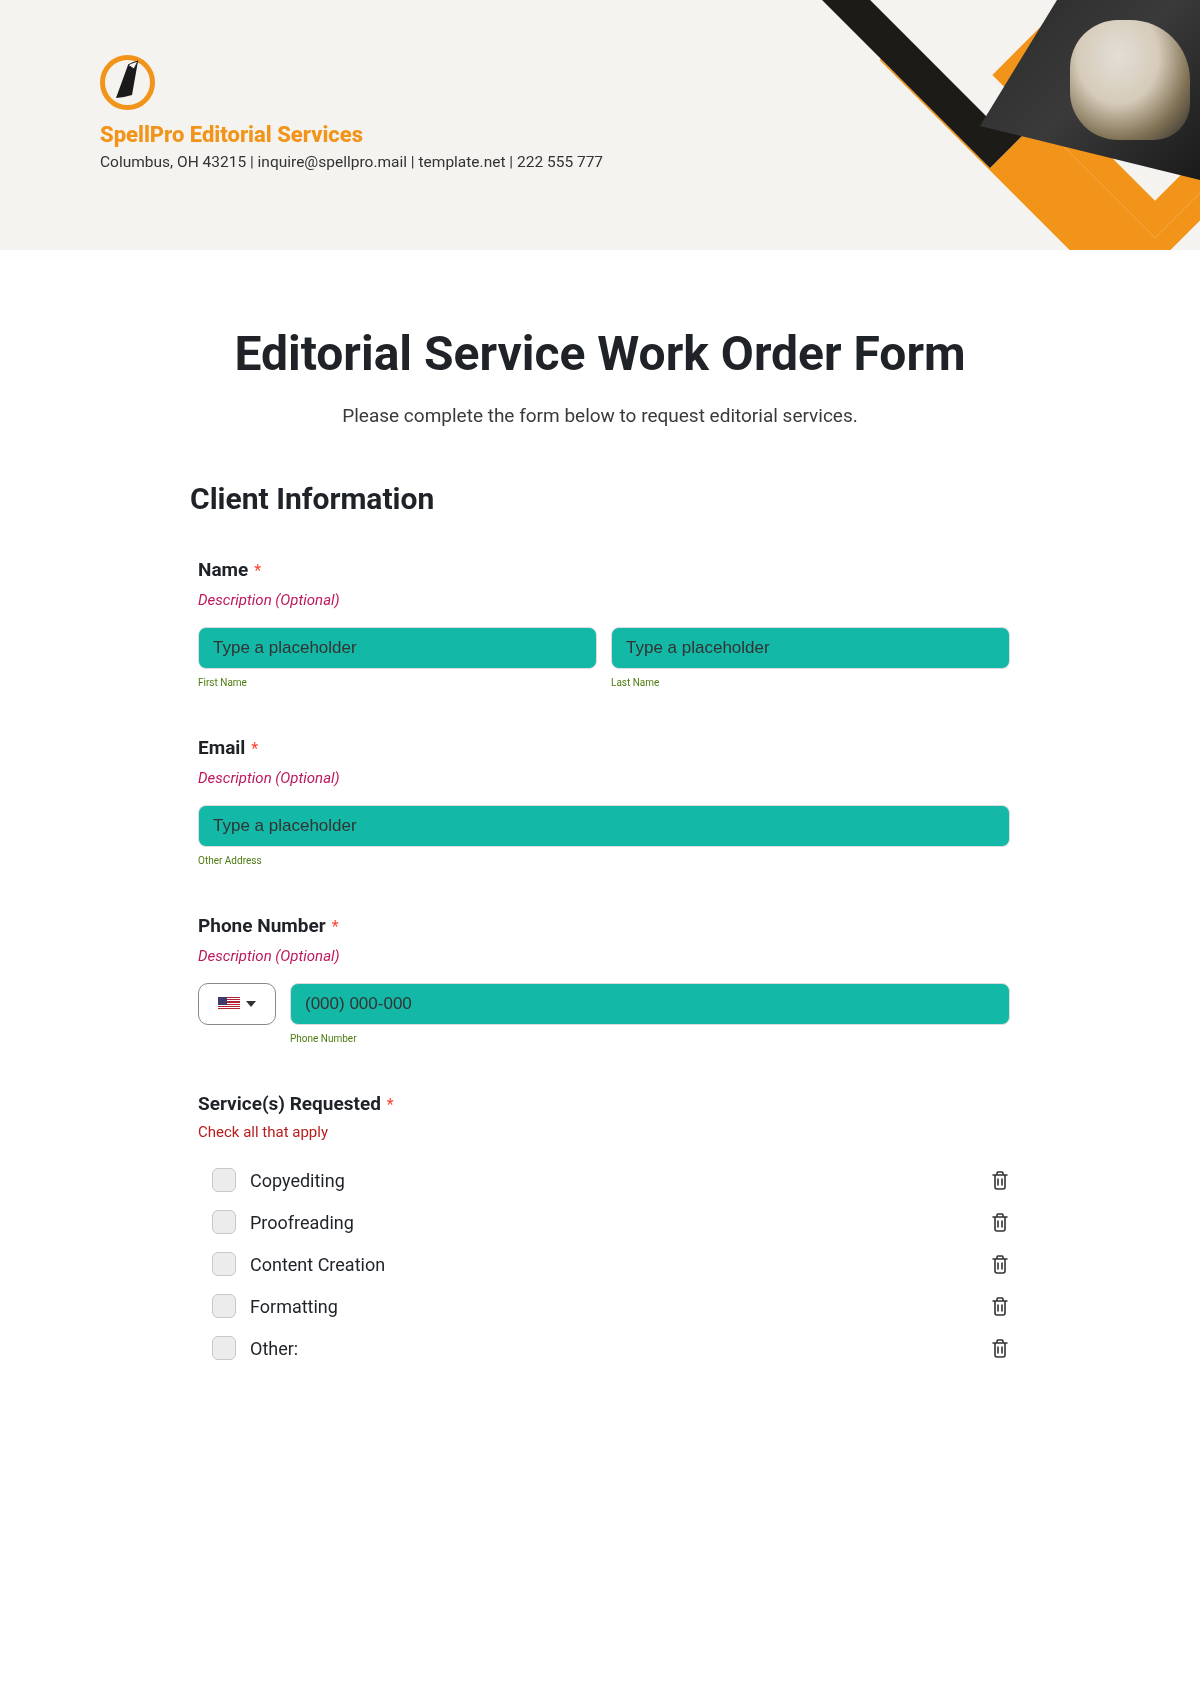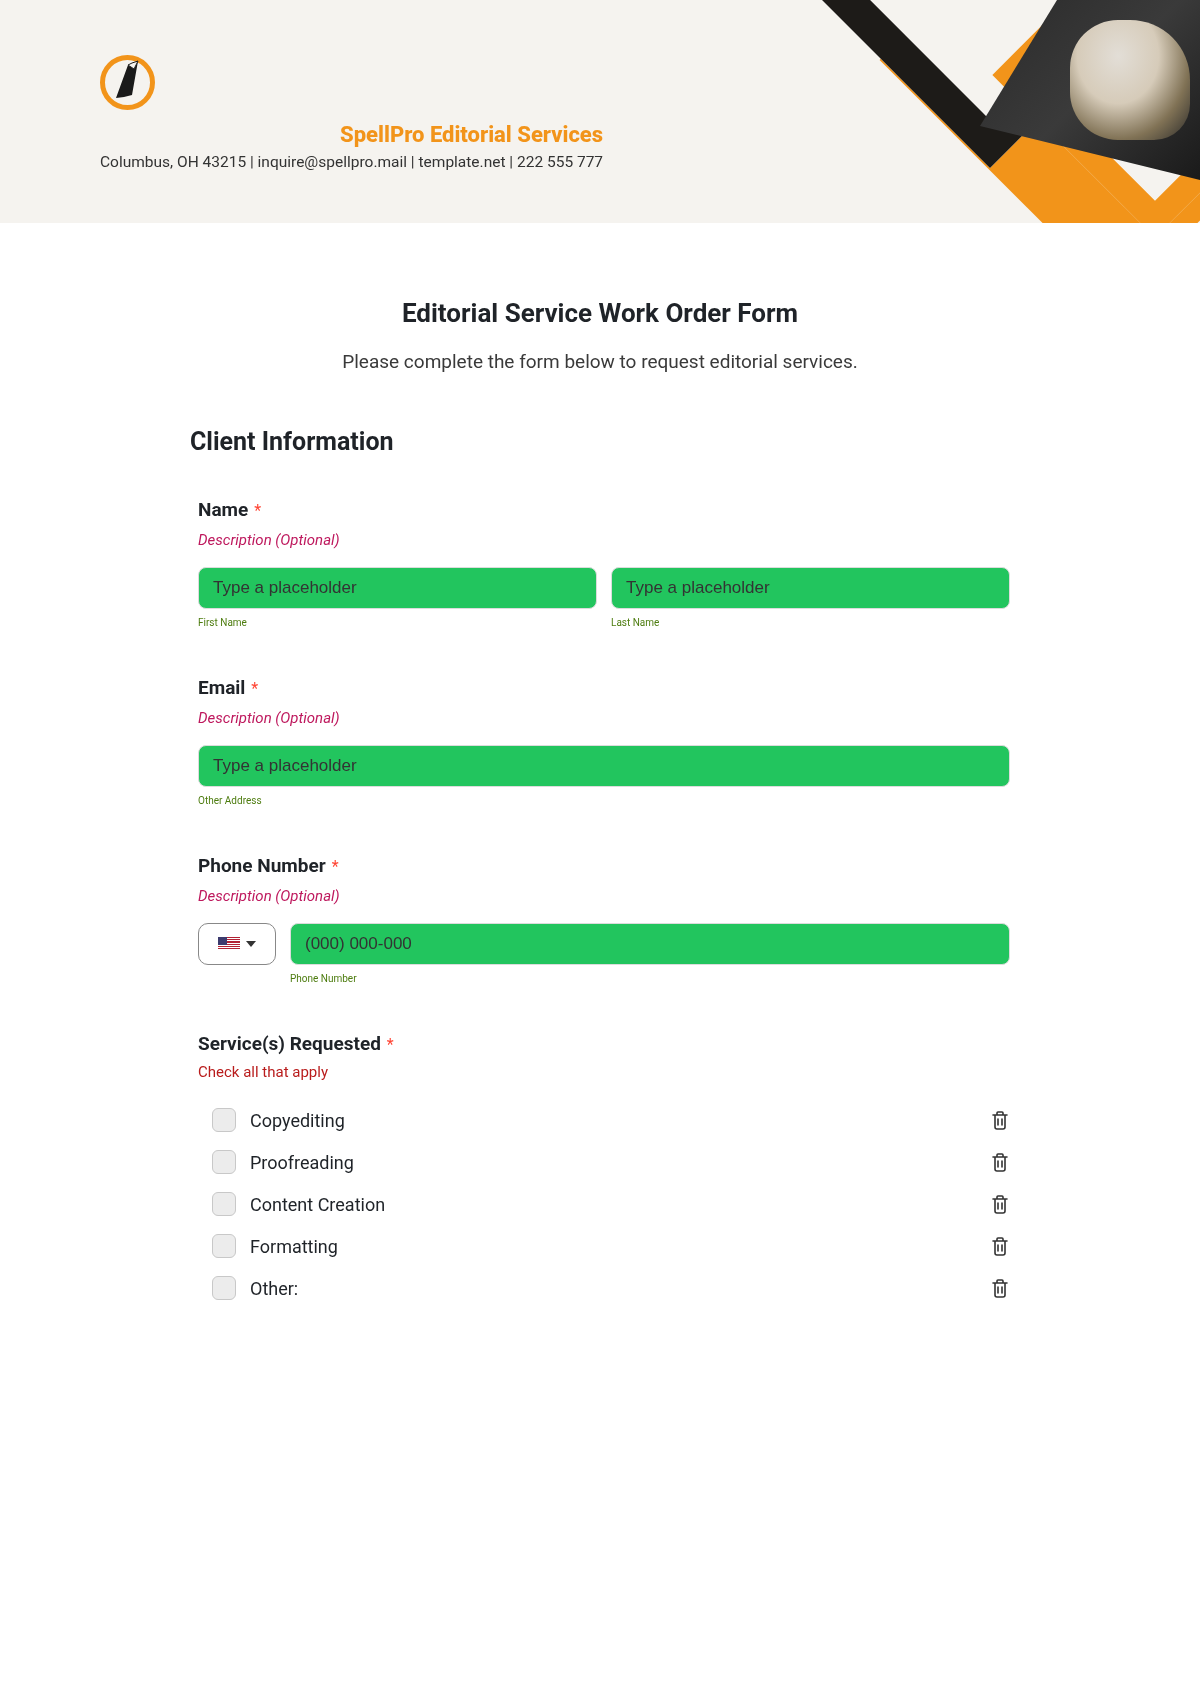--- a/index.html
+++ b/index.html
@@ -4,24 +4,23 @@
 <style>
   * { box-sizing: border-box; margin: 0; padding: 0; }
   body {
     font-family: -apple-system, BlinkMacSystemFont, "Segoe UI", Roboto, Helvetica, Arial, sans-serif;
     background: #ffffff;
     color: #1a1a1a;
     width: 1200px;
   }
   .header {
     background: #f5f3ef;
-    height: 223px;
+    height: 250px;
     position: relative;
     overflow: hidden;
-    text-align: right;
   }
   .logo-block {
     position: absolute;
     left: 100px;
     top: 55px;
   }
   .logo-circle {
     width: 55px;
     height: 55px;
     border: 5px solid #f2941a;
@@ -101,33 +100,33 @@
     border-radius: 40% 50% 30% 40%;
     opacity:0.9;
   }
   .form-wrap {
     max-width: 820px;
     margin: 0 auto;
     padding: 75px 0 40px;
   }
   .form-title {
     text-align: center;
-    font-size: 26px;
+    font-size: 48px;
     font-weight: 700;
     color: #1f2328;
     margin-bottom: 22px;
   }
   .form-subtitle {
     text-align: center;
     font-size: 19px;
     color: #3a3a3a;
     margin-bottom: 54px;
   }
   .section-heading {
-    font-size: 25px;
+    font-size: 30px;
     font-weight: 700;
     color: #1f2328;
     margin-bottom: 42px;
   }
   .field {
     margin-bottom: 48px;
     margin-left: 8px;
   }
   .field-label {
     font-size: 19px;
@@ -148,21 +147,21 @@
   }
   .col { flex: 1; }
   .input {
     width: 100%;
     height: 42px;
     border: 1px solid #dcdcdc;
     border-radius: 8px;
     padding: 0 14px;
     font-size: 17px;
     color: #333;
-    background: #22c55e;
+    background: #14b8a6;
   }
   .input::placeholder { color: #333; }
   .sublabel {
     font-size: 10px;
     color: #4d7c0f;
     margin-top: 8px;
   }
   .phone-row {
     display: flex;
     gap: 14px;

